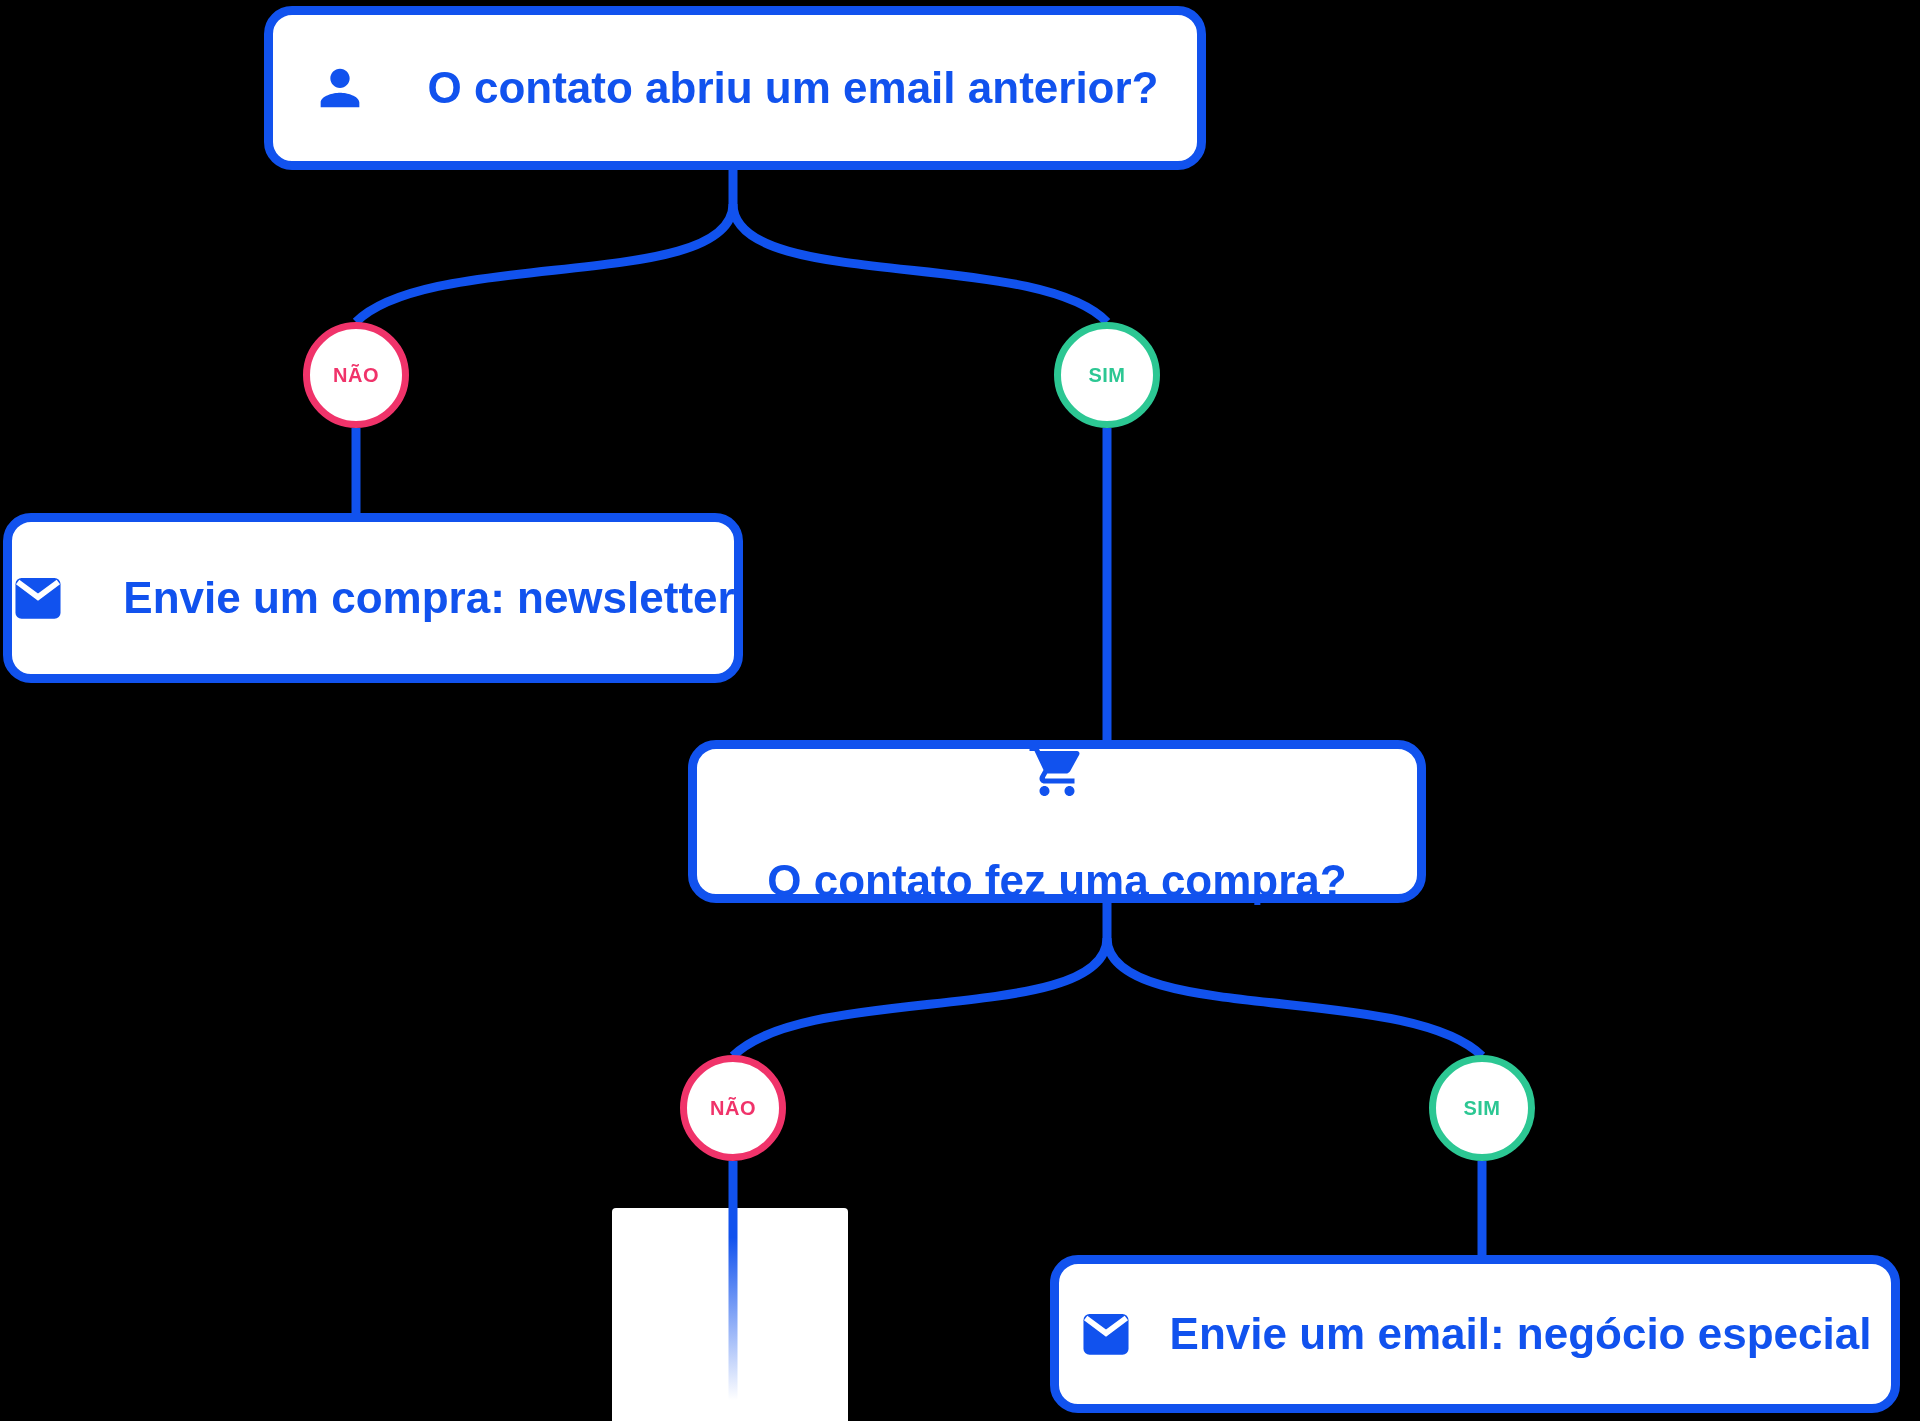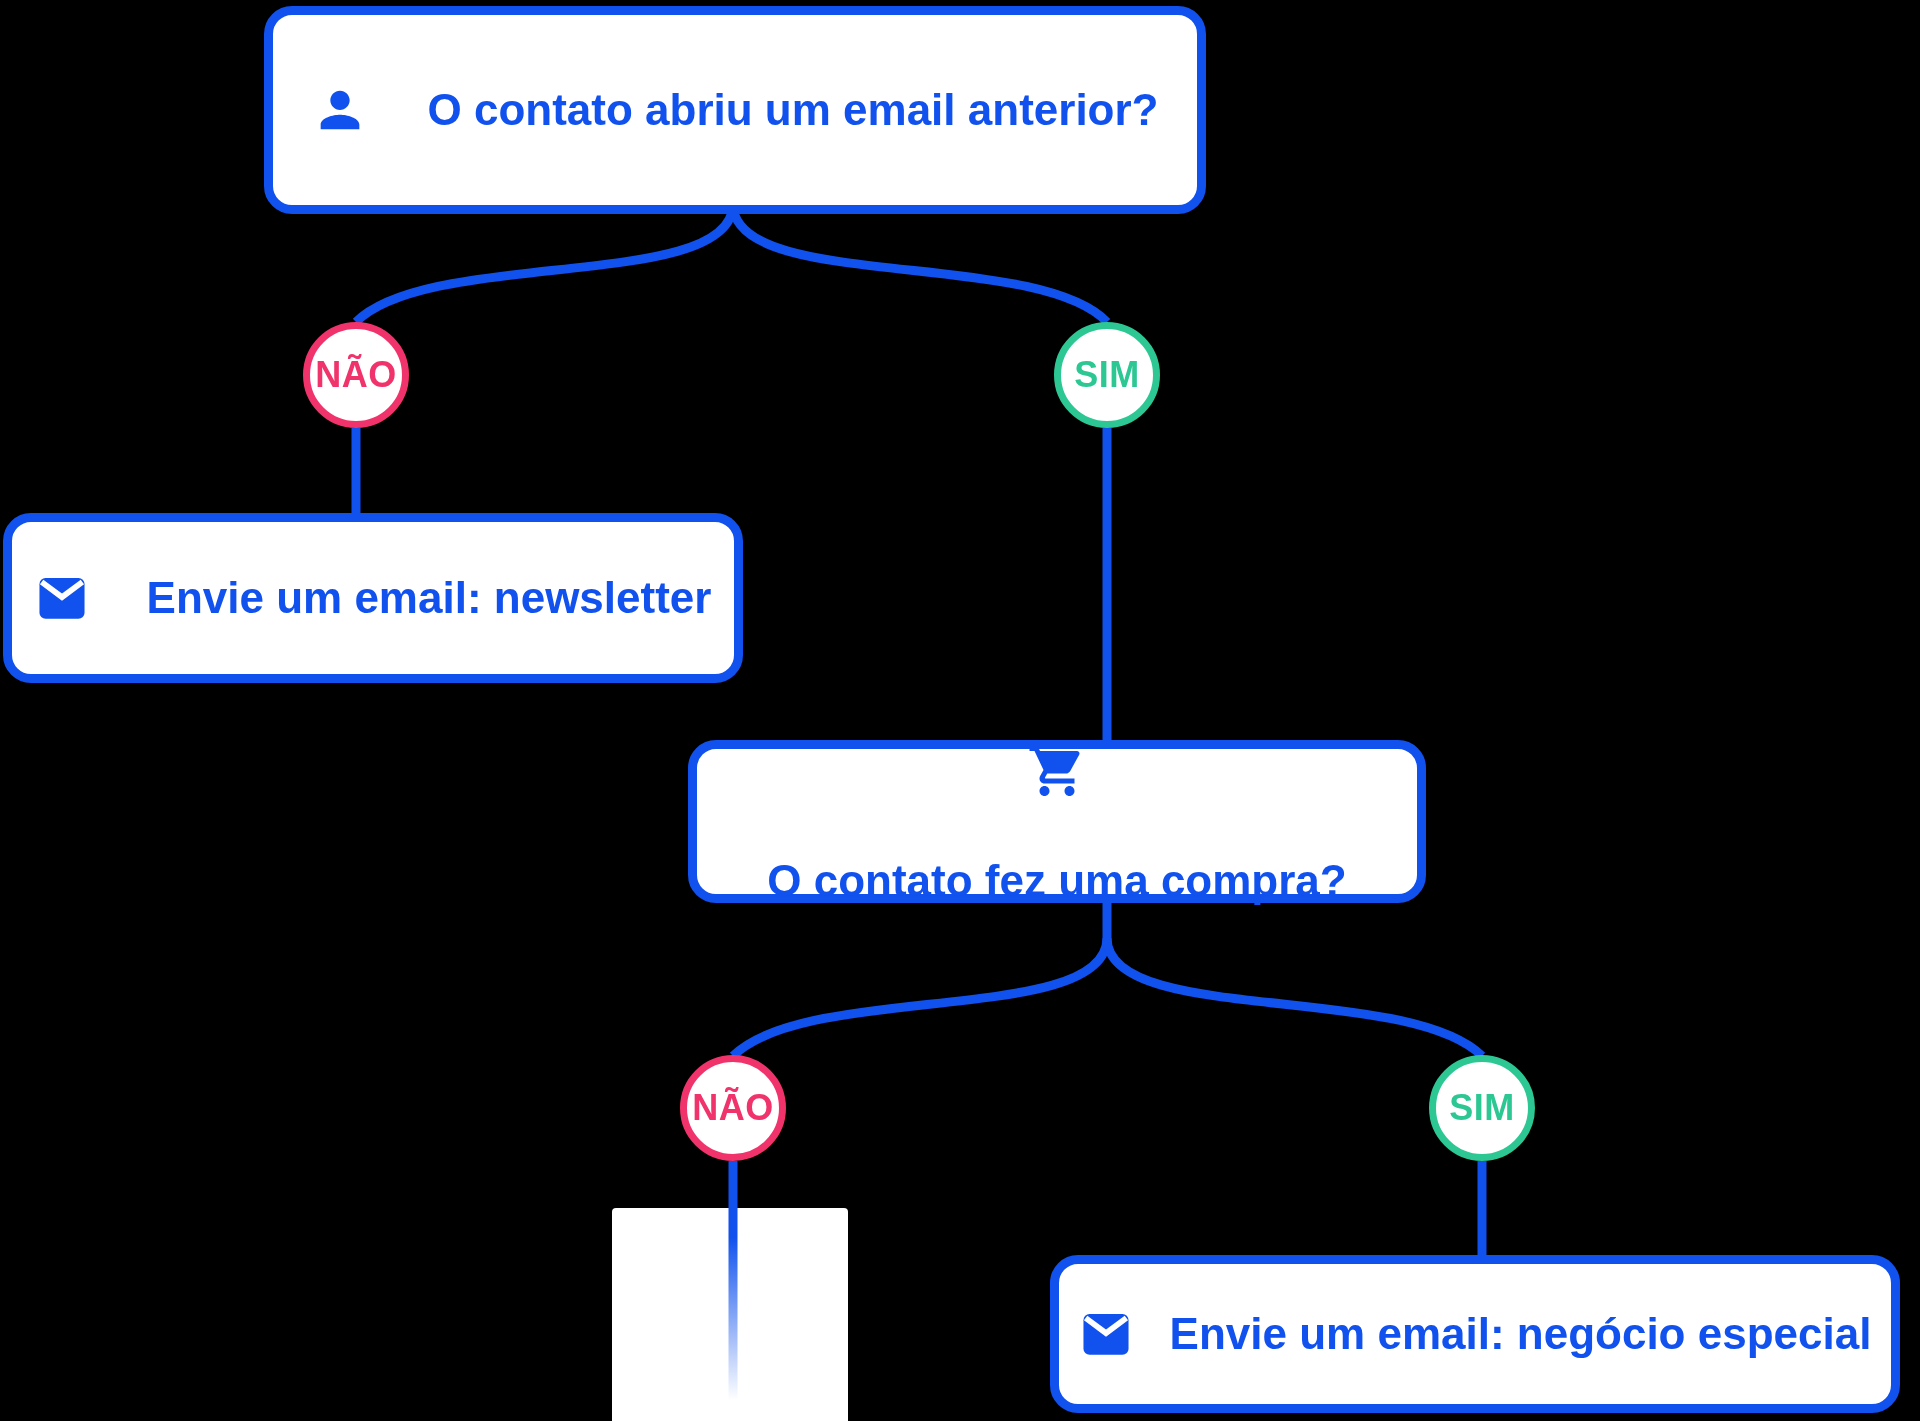--- a/index.html
+++ b/index.html
@@ -21,21 +21,21 @@
     color:var(--blue,#1152ee); font-size:44px; font-weight:600;
     white-space:nowrap; line-height:1;
   }
   .node-icon { color:var(--blue,#1152ee); display:flex; align-items:center; }
   .node-icon svg { display:block; }
 
   .badge {
     position:absolute; z-index:3; box-sizing:border-box;
     width:106px; height:106px; border-radius:50%; background:#fff;
     display:flex; align-items:center; justify-content:center;
-    font-size:36px; font-weight:700; letter-spacing:.5px; line-height:1;
+    font-size:20px; font-weight:700; letter-spacing:.5px; line-height:1;
   }
   .badge.no  { border:7px solid var(--pink,#f0336a);  color:var(--pink,#f0336a); }
   .badge.yes { border:7px solid var(--green,#2cc793); color:var(--green,#2cc793);text-align:center; }
 
   .clipped-node {
     position:absolute; z-index:1; background:#fff; border-radius:4px 4px 0 0;
   }
 </style>
 </head>
 <body>
@@ -57,21 +57,21 @@
     <path class="wire" d="M733 204 C733 292 1036 248 1107 322"></path>
     <path class="wire" d="M356 428 V517"></path>
     <path class="wire" d="M1107 428 V744"></path>
     <path class="wire" d="M1107 899 V938"></path>
     <path class="wire" d="M1107 938 C1107 1026 807 982 733 1056"></path>
     <path class="wire" d="M1107 938 C1107 1026 1407 982 1482 1056"></path>
     <path class="wire" d="M1482 1161 V1259"></path>
     <path class="wire-fade" d="M733 1161 V1400"></path>
   </svg>
 
-  <div class="node" style="left:264px; top:6px; width:942px; height:208px;">
+  <div class="node" style="left:264px; top:6px; width:942px; height:164px;">
     <span class="node-icon">
       <svg width="58" height="58" viewBox="0 0 24 24" fill="currentColor">
         <path d="M12 12c2.21 0 4-1.79 4-4s-1.79-4-4-4-4 1.79-4 4 1.79 4 4 4zm0 2c-2.67 0-8 1.34-8 4v2h16v-2c0-2.66-5.33-4-8-4z"></path>
       </svg>
     </span>
     <span class="node-label">O contato abriu um email anterior?</span>
   </div>
 
   <div class="badge no" style="left:303px; top:322px;">
     <span>NÃO</span>
@@ -80,21 +80,21 @@
     <span>SIM</span>
   </div>
 
   <div class="node" style="left:3px; top:513px; width:740px; height:170px;">
     <span class="node-icon">
       <svg width="54" height="52" viewBox="0 0 24 24">
         <rect x="1.6" y="2.8" width="20.8" height="18.8" rx="2.8" fill="currentColor"></rect>
         <path d="M2.6 4.6 12 11.6 21.4 4.6" fill="none" stroke="#fff" stroke-width="2.6"></path>
       </svg>
     </span>
-    <span class="node-label">Envie um email: newsletter</span>
+    <span class="node-label">Envie um compra: newsletter</span>
   </div>
 
   <div class="node" style="left:688px; top:740px; width:738px; height:163px;flex-direction:column;">
     <span class="node-icon">
       <svg width="60" height="60" viewBox="0 0 24 24" fill="currentColor">
         <path d="M7 18c-1.1 0-1.99.9-1.99 2S5.9 22 7 22s2-.9 2-2-.9-2-2-2zM1 2v2h2l3.6 7.59-1.35 2.45c-.16.28-.25.61-.25.96 0 1.1.9 2 2 2h12v-2H7.42c-.14 0-.25-.11-.25-.25l.03-.12.9-1.63h7.45c.75 0 1.41-.41 1.75-1.03l3.58-6.49c.08-.14.12-.31.12-.47 0-.55-.45-1-1-1H5.21l-.94-2H1zm16 16c-1.1 0-1.99.9-1.99 2s.89 2 1.99 2 2-.9 2-2-.9-2-2-2z"></path>
       </svg>
     </span>
     <span class="node-label">O contato fez uma compra?</span>
   </div>

